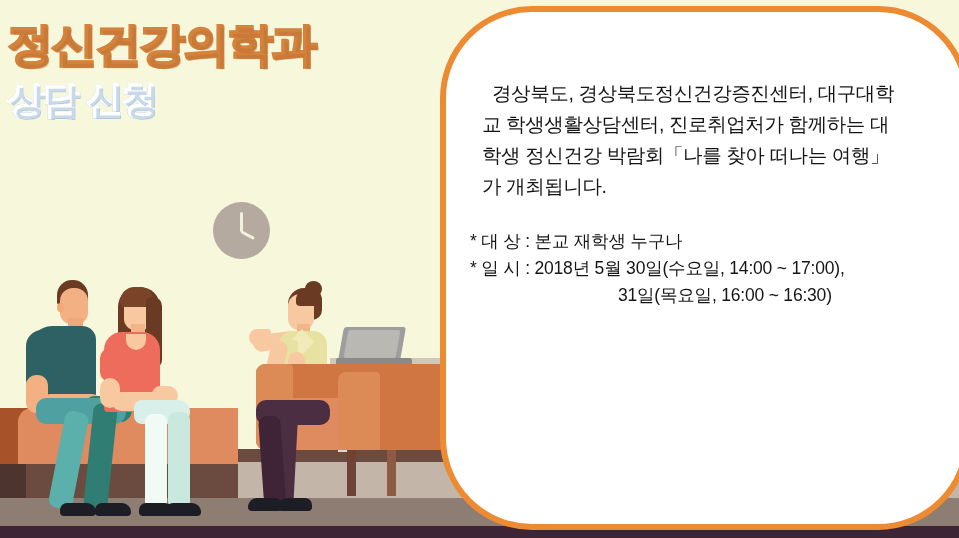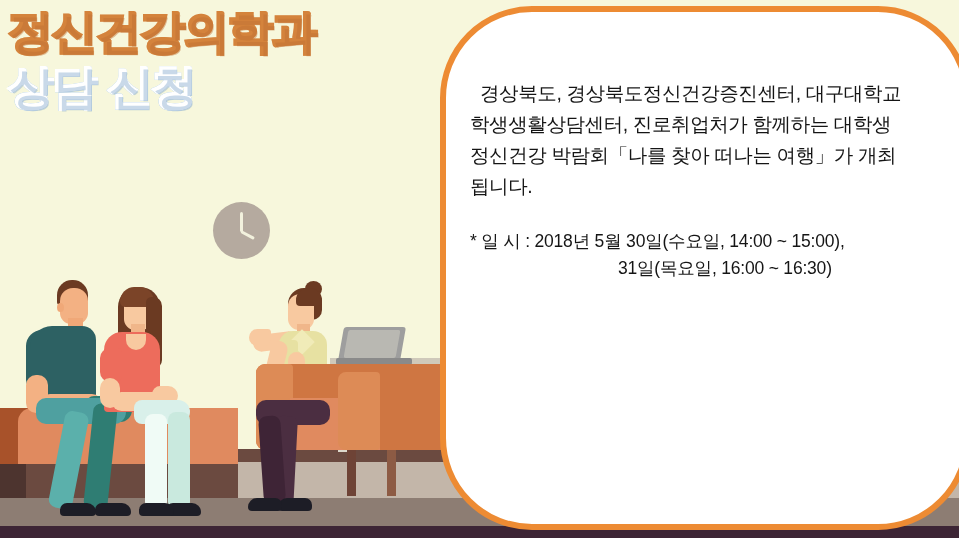--- a/index.html
+++ b/index.html
@@ -116,33 +116,34 @@
     font-size:45px;
     line-height:55px;
     letter-spacing:-1px;
     white-space:nowrap;
   }
   .t-orange{
     color:#f0e3cf;
     -webkit-text-stroke:3px #d4833c;
     paint-order:stroke fill;
     text-shadow:2px 2px 0 rgba(190,110,50,.45);
+    margin-top:13px;
   }
   .t-orange .inner{
     background:linear-gradient(180deg,#f7efdf 0%,#eec79a 45%,#e3a762 100%);
     -webkit-background-clip:text;
     background-clip:text;
     color:transparent;
   }
   .title-line2{display:flex;align-items:flex-end;gap:12px;}
   .t-blue{
     color:#fff;
     -webkit-text-stroke:3px #ffffff;
     paint-order:stroke fill;
-    font-weight:bold;font-size:45px;line-height:55px;letter-spacing:-1px;
+    font-weight:bold;font-size:36px;line-height:55px;letter-spacing:-1px;
     text-shadow:2px 2px 0 rgba(120,160,200,.4);
   }
   .t-blue .inner{
     background:linear-gradient(180deg,#cfe2f5 0%,#7fb2e0 50%,#5e97cf 100%);
     -webkit-background-clip:text;background-clip:text;color:transparent;
   }
 
   
   .bubble{
     position:absolute;
@@ -158,21 +159,21 @@
     position:absolute;
     left:24px;top:66px;
     width:438px;
   }
   .para{
     font-family:"Liberation Sans","DejaVu Sans",sans-serif;
     font-size:19.5px;
     line-height:31px;
     color:#151515;
     letter-spacing:-0.4px;
-    margin:0 0 0 0;
+    margin:0 0 0 12px;
     text-indent:10px;
   }
   .para + .para{margin-top:1px;}
   .details{
     margin-top:26px;
     font-size:17.5px;
     line-height:27px;
     color:#151515;
     letter-spacing:-0.2px;
   }
@@ -278,19 +279,20 @@
         <span class="inner">상담 신청</span>
       </span>
     </div>
   </div>
 
   <div class="bubble">
     <div class="bubble-inner">
       <p class="para">경상북도, 경상북도정신건강증진센터, 대구대학교 학생생활상담센터, 진로취업처가 함께하는 대학생 정신건강 박람회「나를 찾아 떠나는 여행」가 개최됩니다.</p>
 
       <div class="details">
-        <div class="d-line">* 일 시 : 2018년 5월 30일(수요일, 14:00 ~ 15:00),</div>
+        <div class="d-line">* 대 상 : 본교 재학생 누구나</div>
+        <div class="d-line">* 일 시 : 2018년 5월 30일(수요일, 14:00 ~ 17:00),</div>
         <div class="d-line d-indent">31일(목요일, 16:00 ~ 16:30)</div>
       </div>
     </div>
   </div>
 
 </div>
 
 </body></html>

